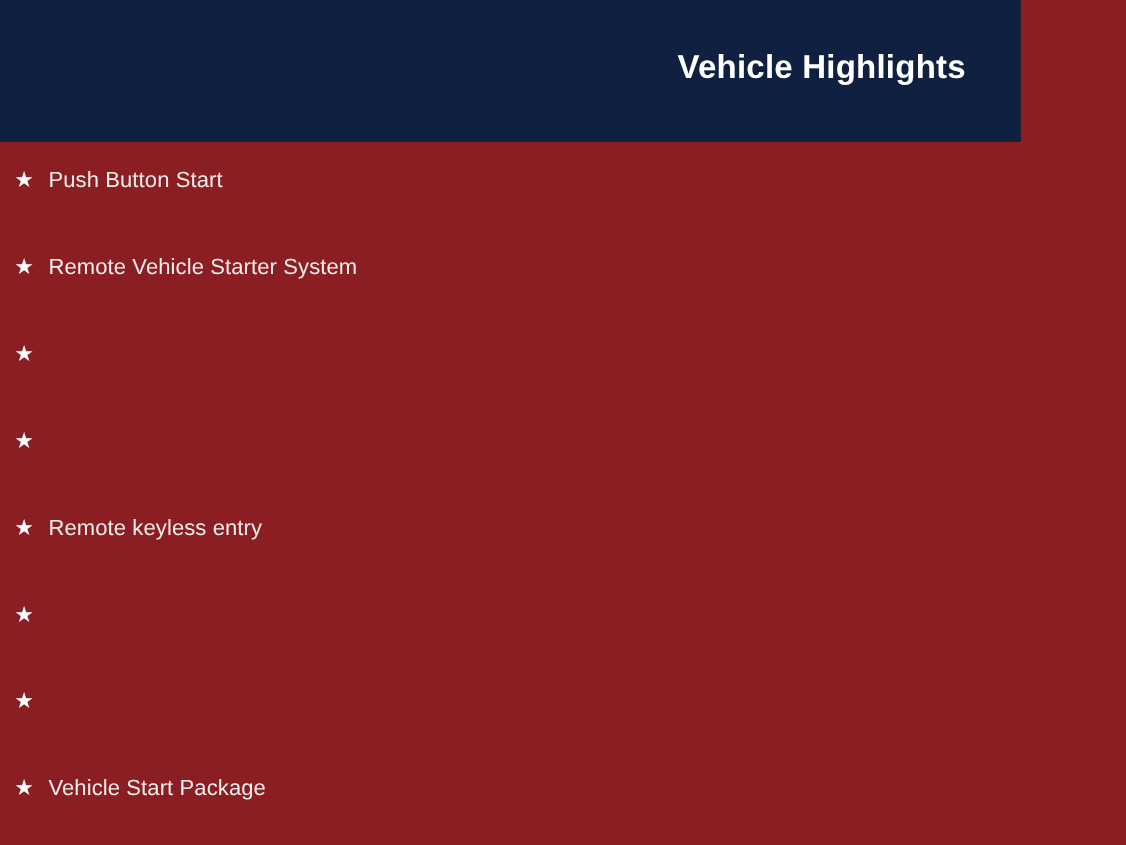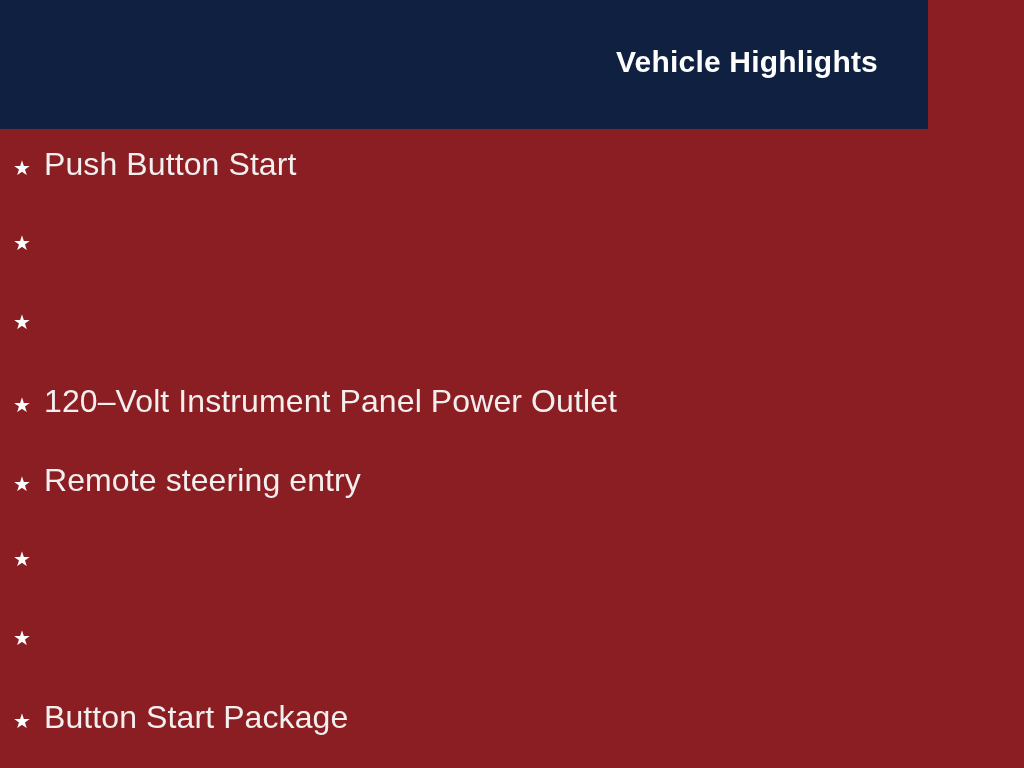--- a/index.html
+++ b/index.html
@@ -77,21 +77,21 @@
     width: 31px;
     font-size: 20px;
     line-height: 38px;
     color: #ffffff;
     text-align: left;
     user-select: none;
   }
 
   .highlight-label {
     flex: 0 1 auto;
-    font-size: 32px;
+    font-size: 20px;
     line-height: 38px;
     color: #f4efef;
     letter-spacing: 0.1px;
     white-space: nowrap;
   }
 </style>
 </head>
 <body>
 
 <div class="slide">
@@ -103,45 +103,45 @@
   <div class="body">
     <ul class="highlights-list">
 
       <li class="highlight-item">
         <span class="bullet-star">★</span>
         <span class="highlight-label">Push Button Start</span>
       </li>
 
       <li class="highlight-item">
         <span class="bullet-star">★</span>
-      </li>
-
-      <li class="highlight-item">
-        <span class="bullet-star">★</span>
-      </li>
-
-      <li class="highlight-item">
-        <span class="bullet-star">★</span>
-        <span class="highlight-label">120–Volt Instrument Panel Power Outlet</span>
-      </li>
-
-      <li class="highlight-item">
-        <span class="bullet-star">★</span>
-        <span class="highlight-label">Remote steering entry</span>
+        <span class="highlight-label">Remote Vehicle Starter System</span>
       </li>
 
       <li class="highlight-item">
         <span class="bullet-star">★</span>
       </li>
 
       <li class="highlight-item">
         <span class="bullet-star">★</span>
       </li>
 
       <li class="highlight-item">
         <span class="bullet-star">★</span>
-        <span class="highlight-label">Button Start Package</span>
+        <span class="highlight-label">Remote keyless entry</span>
+      </li>
+
+      <li class="highlight-item">
+        <span class="bullet-star">★</span>
+      </li>
+
+      <li class="highlight-item">
+        <span class="bullet-star">★</span>
+      </li>
+
+      <li class="highlight-item">
+        <span class="bullet-star">★</span>
+        <span class="highlight-label">Vehicle Start Package</span>
       </li>
 
     </ul>
   </div>
 
 </div>
 
 </body></html>

